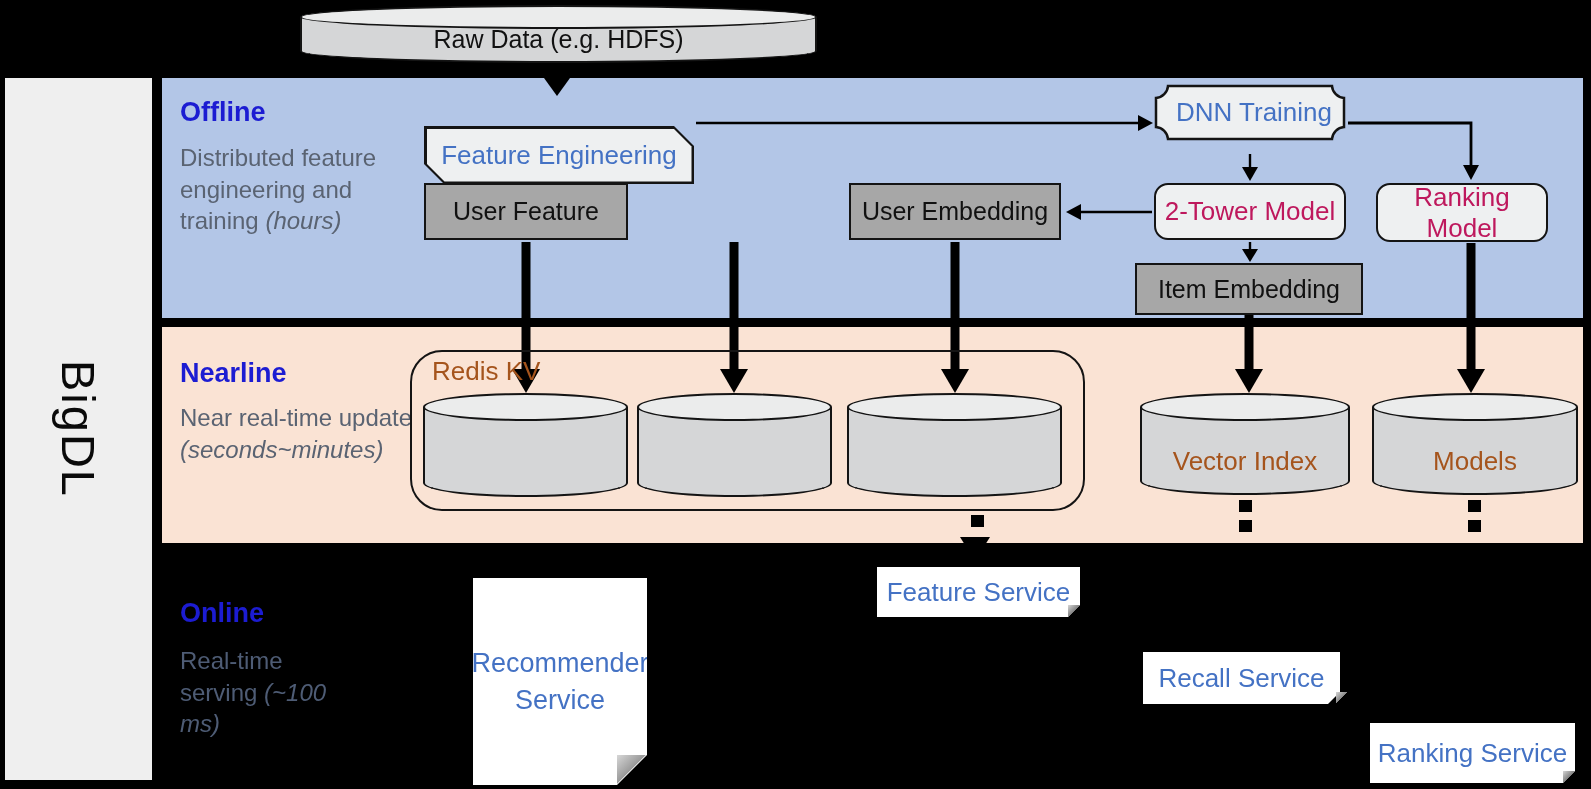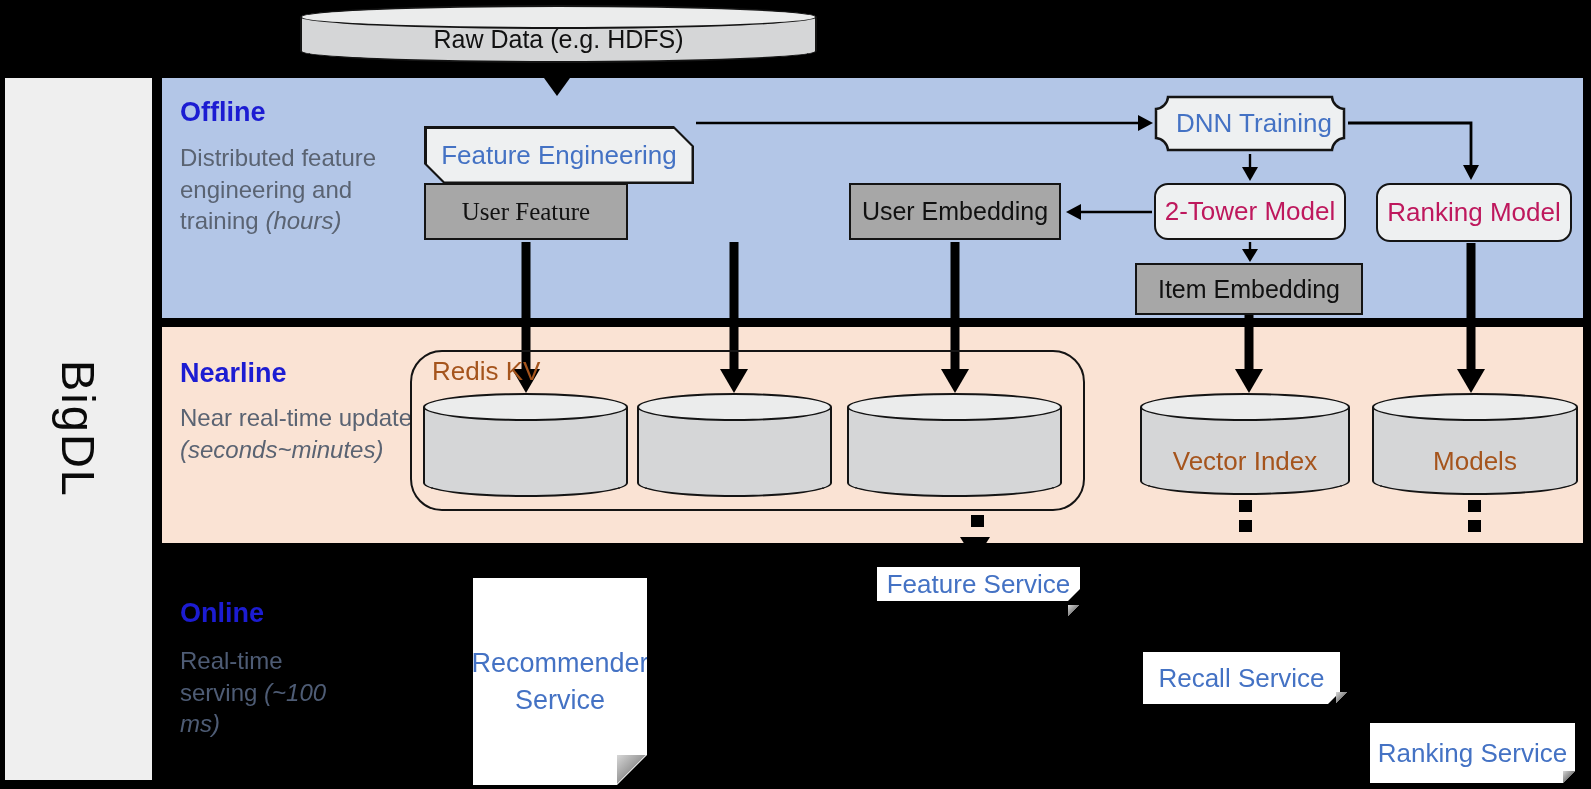--- a/index.html
+++ b/index.html
@@ -145,32 +145,32 @@
   <div class="cyl" style="left:300px;top:5px;width:517px;height:58px;">
     <div class="body" style="top:12px;border-radius:0 0 50% 50% / 0 0 12px 12px;"></div>
     <div class="top" style="height:24px;"></div>
     <div class="cyl-label" style="top:10px;color:#111;font-size:25px;">Raw Data (e.g. HDFS)</div>
   </div>
 
   <div class="abs snip-outer" style="left:424px;top:95px;width:270px;height:58px;">
     <div class="snip-inner blue">Feature Engineering</div>
   </div>
 
-  <div class="abs" style="left:1154px;top:95px;width:200px;height:57px;border-radius:9px;">
+  <div class="abs" style="left:1154px;top:84px;width:200px;height:57px;border-radius:9px;">
     <svg width="192" height="57" viewBox="0 0 192 57" style="overflow:visible;">
       <path d="M 14 2 H 178 A 13 13 0 0 0 190 14 V 43 A 13 13 0 0 0 178 55 H 14 A 13 13 0 0 0 2 43 V 14 A 13 13 0 0 0 14 2 Z" fill="#eef0f1" stroke="#141414" stroke-width="2.5"></path>
     </svg>
     <div class="plaque-label blue">DNN Training</div>
   </div>
 
-  <div class="abs node graybox" style="left:424px;top:183px;width:204px;height:57px;font-family:Liberation Serif, serif;">User Feature</div>
+  <div class="abs node graybox" style="left:424px;top:183px;width:204px;height:57px;">User Feature</div>
   <div class="abs node graybox" style="left:849px;top:183px;width:212px;height:57px;">User Embedding</div>
 
   <div class="abs node roundbox green" style="left:1154px;top:183px;width:192px;height:57px;">2-Tower Model</div>
-  <div class="abs node roundbox green" style="left:1376px;top:183px;width:196px;height:59px;">Ranking Model</div>
+  <div class="abs node roundbox green" style="left:1376px;top:183px;width:172px;height:59px;">Ranking Model</div>
 
   <div class="abs node graybox" style="left:1135px;top:263px;width:228px;height:52px;">Item Embedding</div>
 
   <div class="abs redis-container" style="left:410px;top:350px;width:675px;height:161px;"></div>
   <div class="abs redis-label brown" style="left:432px;top:356px;">Redis KV</div>
 
   <div class="cyl" style="left:423px;top:393px;width:205px;height:104px;">
     <div class="body"></div>
       <div class="top"></div>
   </div>
@@ -192,21 +192,21 @@
     <div class="body"></div>
       <div class="top"></div>
     <div class="cyl-label brown">Models</div>
   </div>
 
   <div class="abs doc blue" style="left:473px;top:578px;width:174px;height:207px;">
     <span>Recommender Service</span>
   </div>
   <div class="abs doc-fold" style="left:617px;top:755px;"></div>
 
-  <div class="abs service blue" style="left:877px;top:567px;width:203px;height:34px;text-align:center;">Feature Service</div>
+  <div class="abs service blue" style="left:877px;top:567px;width:203px;height:50px;text-align:center;">Feature Service</div>
   <div class="abs svc-fold" style="left:1068px;top:605px;"></div>
 
   <div class="abs service blue" style="left:1143px;top:652px;width:197px;height:52px;">Recall Service</div>
   <div class="abs svc-fold" style="left:1336px;top:692px;"></div>
 
   <div class="abs service blue" style="left:1370px;top:723px;width:205px;height:60px;">Ranking Service</div>
   <div class="abs svc-fold" style="left:1563px;top:771px;"></div>
 
 </div>
 

